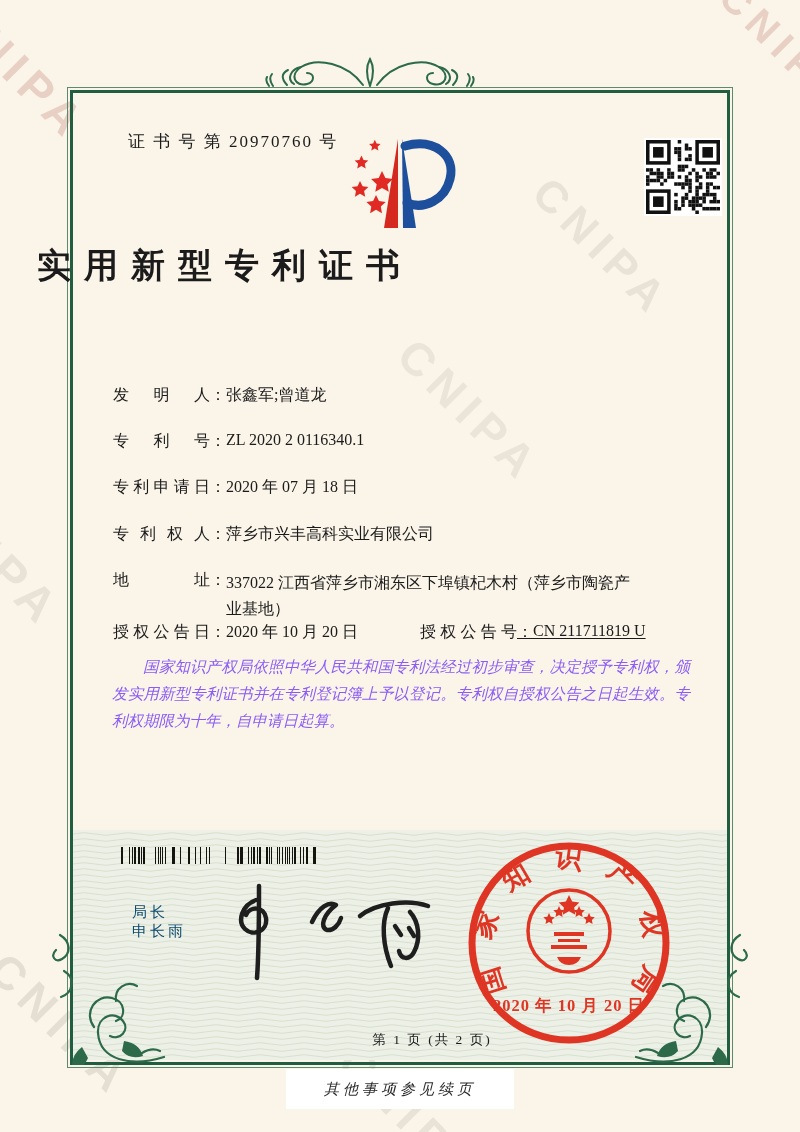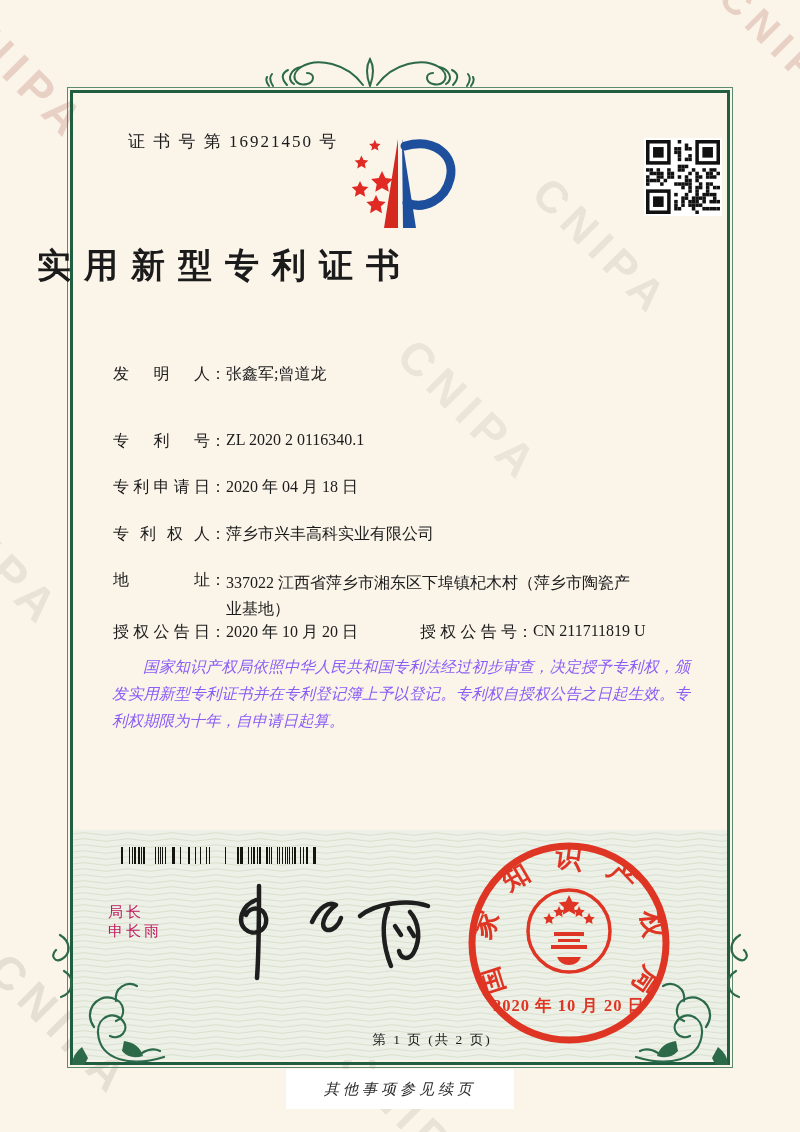--- a/index.html
+++ b/index.html
@@ -12,27 +12,27 @@
   .guilloche{position:absolute;left:73px;top:830px;width:654px;height:230px;background:#edf0e6;overflow:hidden;}
   .cert-no{position:absolute;left:128px;top:130px;font-size:17px;letter-spacing:2px;}
   .logo{position:absolute;left:336px;top:131px;}
   .qr{position:absolute;left:644px;top:138px;background:#fff;padding:2px;}
   .title{position:absolute;left:0;top:243px;width:800px;text-align:left;font-size:34px;font-weight:bold;
          letter-spacing:13px;text-indent:13px;padding-left:24px;}
   .frow{position:absolute;left:113px;font-size:16px;white-space:nowrap;}
   .lbl{display:inline-block;width:97px;text-align:justify;text-align-last:justify;vertical-align:top;}
   .val{vertical-align:top;}
   .val-wrap{display:inline-block;width:412px;white-space:normal;line-height:1.65;vertical-align:top;}
-  .grp2{position:absolute;left:307px;top:0;white-space:nowrap;}
+  .grp2{position:absolute;left:307px;top:0;white-space:nowrap;text-decoration:underline;}
   .body-text{position:absolute;left:112px;top:654px;width:578px;font-size:15.5px;line-height:1.74;
              text-align:justify;font-style:italic;color:#8b5cf6;}
   .body-text p{margin:0;text-indent:2em;}
   .barcode{position:absolute;left:115px;top:847px;}
-  .officer{position:absolute;left:108px;top:903px;font-family:"Liberation Sans","DejaVu Sans",sans-serif;
-           font-size:15px;letter-spacing:3px;color:#be185d;}
+  .officer{position:absolute;left:132px;top:903px;font-family:"Liberation Sans","DejaVu Sans",sans-serif;
+           font-size:15px;letter-spacing:3px;color:#0c4a6e;}
   .officer .name{}
   .sig{position:absolute;left:212px;top:878px;}
   .seal{position:absolute;left:462px;top:839px;opacity:0.94;}
   .page-footer{position:absolute;left:0;top:1031px;width:800px;text-align:center;font-size:13.5px;letter-spacing:2px;padding-left:32px;}
   .cont-box{position:absolute;left:286px;top:1069px;width:228px;height:40px;background:#ffffff;
             display:flex;align-items:center;justify-content:center;}
   .cont-box span{font-size:15px;letter-spacing:4px;font-style:italic;color:#2a2a2a;}
   .ornament{position:absolute;pointer-events:none;}
 </style>
 </head>
@@ -122,21 +122,21 @@
     <path d="M8 2 c10 6 12 18 2 24 c-7 4 -12 -3 -6 -9"></path>
     <path d="M12 38 c12 7 9 22 -3 26"></path>
     <path d="M112 124 c-32 10 -64 4 -66 -24 c-1 -17 17 -23 25 -12 c7 9 -3 20 -13 15"></path>
     <path d="M42 94 c-11 -15 2 -33 18 -29 c13 3 15 19 4 23"></path>
     <path d="M64 68 c-2 -13 11 -21 21 -15"></path>
     <path d="M30 114 q-13 10 -9 24 q11 -3 15 -13 z" fill="#2c6a4a" stroke="none"></path>
     <path d="M72 108 q15 2 19 15 q-13 4 -21 -5 z" fill="#2c6a4a" stroke="none"></path>
     <path d="M90 120 q10 -6 18 -2"></path>
   </svg>
 
-  <div class="cert-no">证 书 号 第 16921450 号</div>
+  <div class="cert-no">证 书 号 第 20970760 号</div>
 
   <svg class="logo" width="128" height="104" viewBox="0 0 128 104">
     <g fill="#e02a23">
       <path d="M51 16 l2.2 4.6 5 .6 -3.7 3.4 1 4.9 -4.5 -2.5 -4.4 2.5 1 -4.9 -3.7 -3.4 5 -.6 z" transform="translate(-2,-4) scale(0.8)"></path>
       <path d="M31 30 l2.6 5.3 5.8 .7 -4.3 4 1.1 5.7 -5.2 -2.9 -5.1 2.9 1.1 -5.7 -4.3 -4 5.8 -.7 z" transform="scale(0.82)"></path>
       <path d="M46 40 l3.4 7 7.6 1 -5.6 5.2 1.4 7.5 -6.8 -3.8 -6.7 3.8 1.4 -7.5 -5.6 -5.2 7.6 -1 z"></path>
       <path d="M24 50 l2.6 5.3 5.8 .7 -4.3 4 1.1 5.7 -5.2 -2.9 -5.1 2.9 1.1 -5.7 -4.3 -4 5.8 -.7 z"></path>
       <path d="M40 64 l3 6.1 6.7 .9 -4.9 4.6 1.2 6.6 -6 -3.4 -5.9 3.4 1.2 -6.6 -4.9 -4.6 6.7 -.9 z"></path>
     </g>
     <polygon points="62,8 48,97 62,97" fill="#d5281f"></polygon>
@@ -267,28 +267,28 @@
       <rect x="56" y="66.5" width="3.5" height="3.5" fill="#111"></rect>
       <rect x="59.5" y="66.5" width="3.5" height="3.5" fill="#111"></rect>
       <rect x="63" y="66.5" width="3.5" height="3.5" fill="#111"></rect>
       <rect x="66.5" y="66.5" width="3.5" height="3.5" fill="#111"></rect>
       <rect x="70" y="66.5" width="3.5" height="3.5" fill="#111"></rect>
       <rect x="49" y="70" width="3.5" height="3.5" fill="#111"></rect>
     </svg>
 
   <div class="title">实用新型专利证书</div>
 
-  <div class="frow" style="top:364px">
+  <div class="frow" style="top:385px">
     <span class="lbl">发明人</span><span>：</span><span class="val">张鑫军;曾道龙</span>
   </div>
   <div class="frow" style="top:431px">
     <span class="lbl">专利号</span><span>：</span><span class="val">ZL 2020 2 0116340.1</span>
   </div>
   <div class="frow" style="top:477px">
-    <span class="lbl">专利申请日</span><span>：</span><span class="val">2020 年 04 月 18 日</span>
+    <span class="lbl">专利申请日</span><span>：</span><span class="val">2020 年 07 月 18 日</span>
   </div>
   <div class="frow" style="top:524px">
     <span class="lbl">专利权人</span><span>：</span><span class="val">萍乡市兴丰高科实业有限公司</span>
   </div>
   <div class="frow" style="top:570px">
     <span class="lbl">地址</span><span>：</span><span class="val-wrap">337022 江西省萍乡市湘东区下埠镇杞木村（萍乡市陶瓷产业基地）</span>
   </div>
   <div class="frow" style="top:622px">
     <span class="lbl">授权公告日</span><span>：</span><span class="val">2020 年 10 月 20 日</span>
     <span class="grp2">

